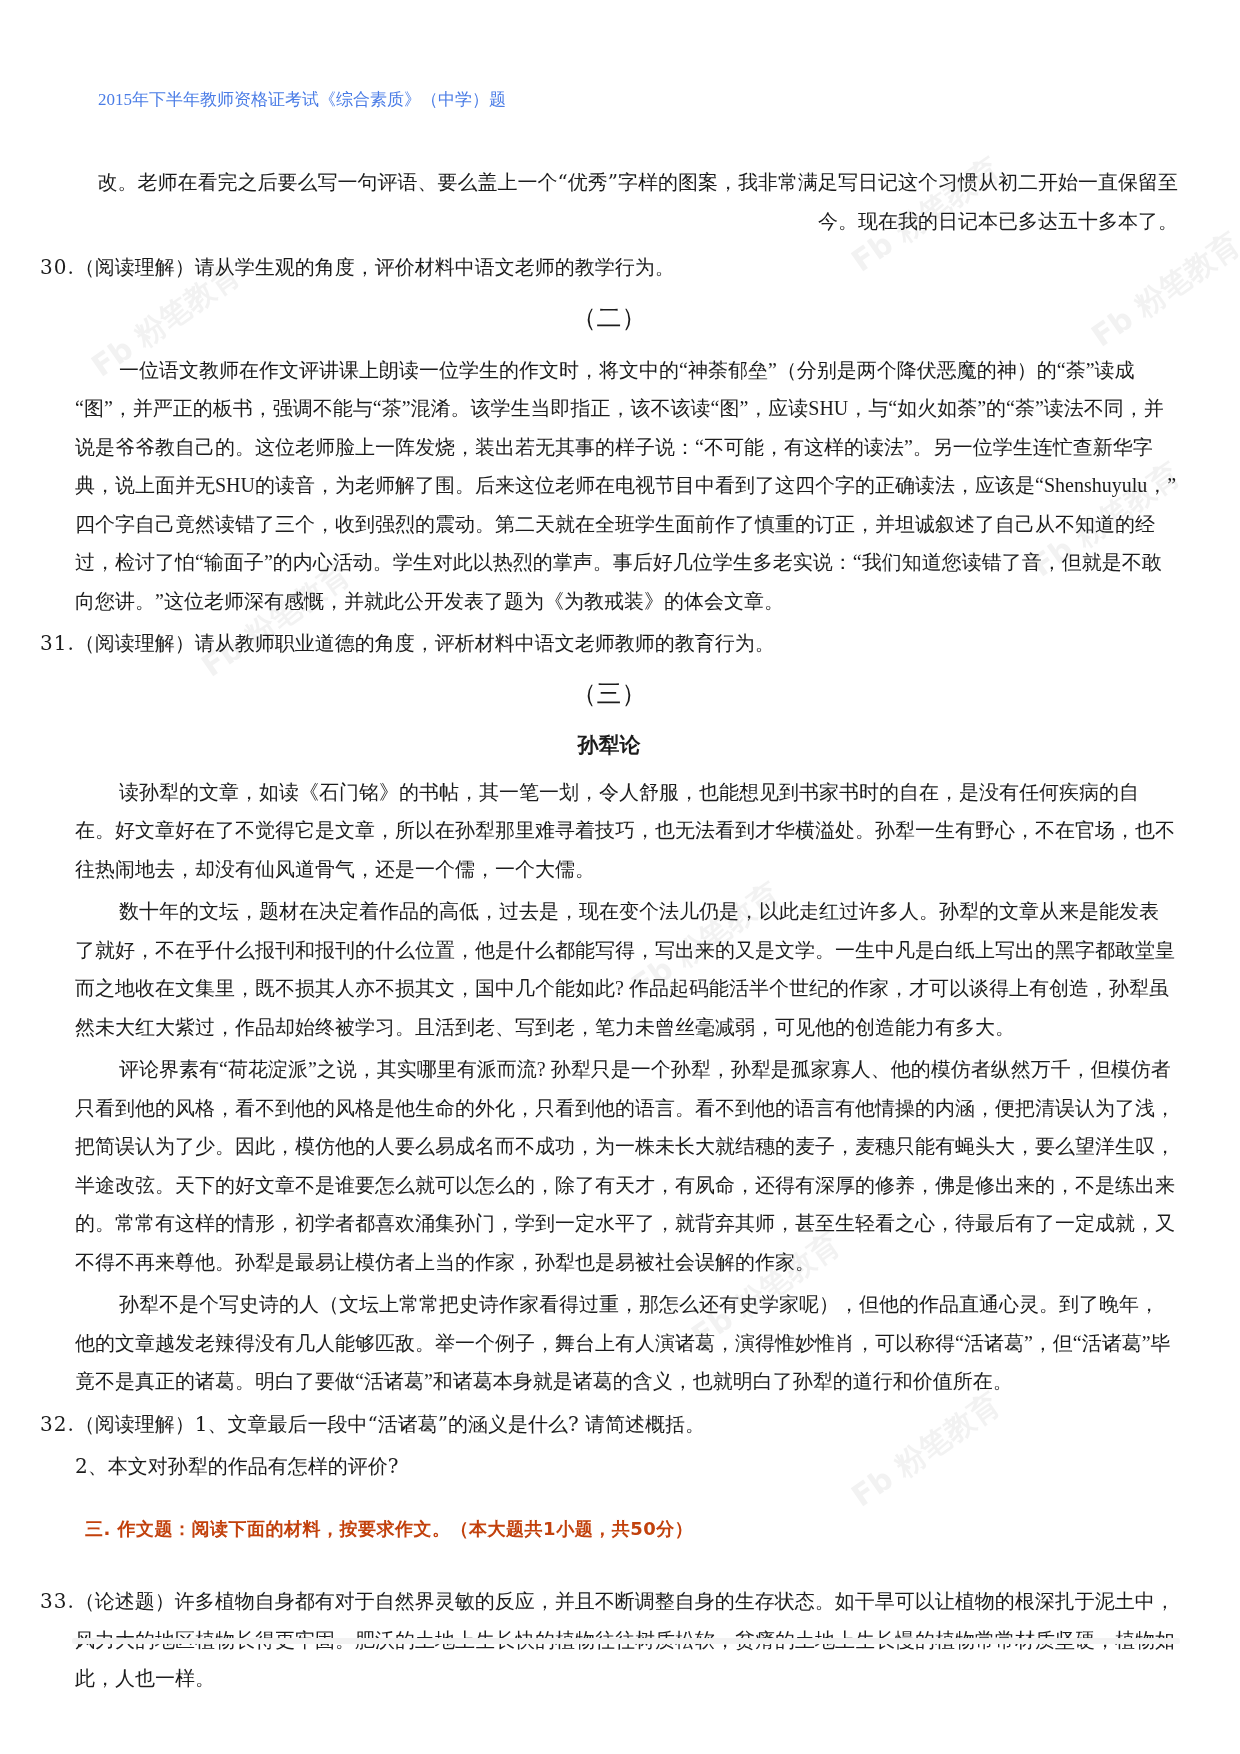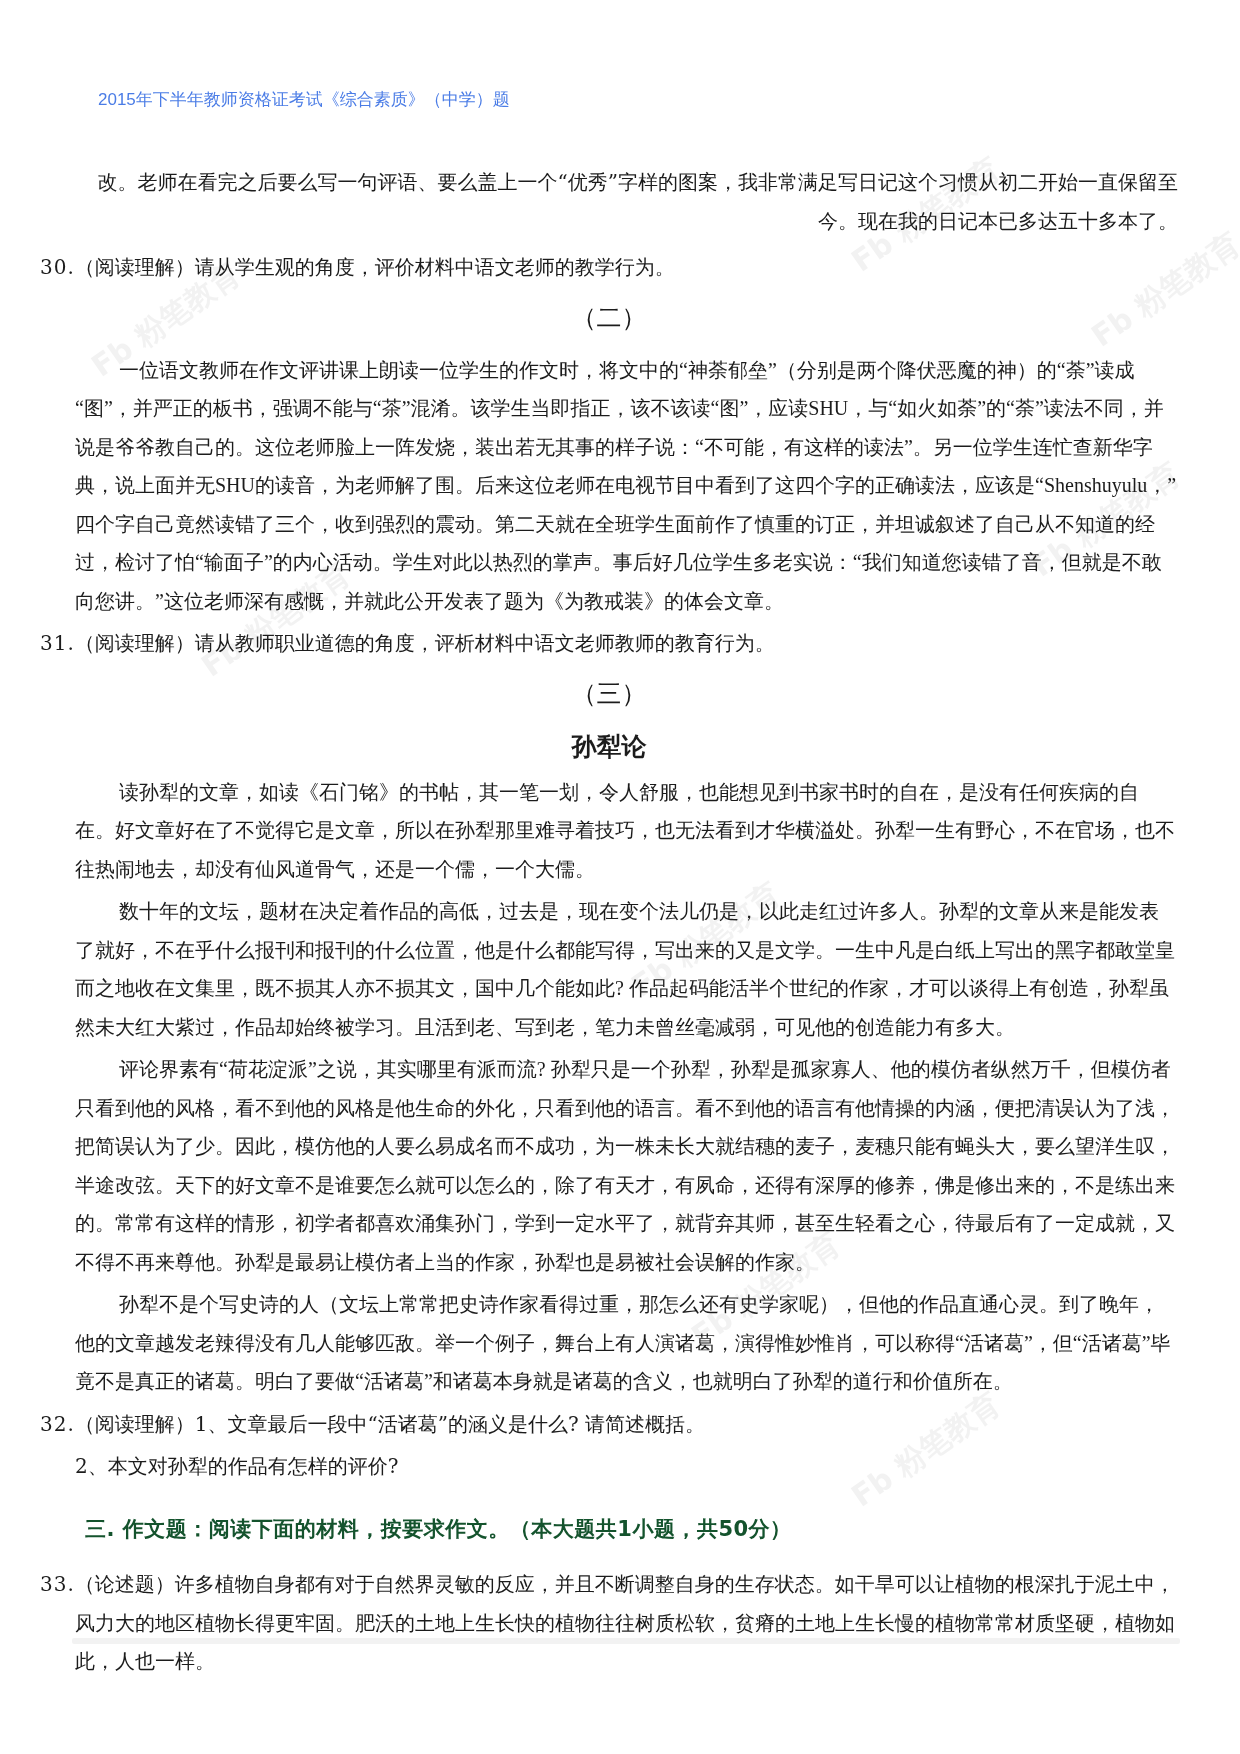--- a/index.html
+++ b/index.html
@@ -13,21 +13,21 @@
     overflow: hidden;
   }
   .page {
     position: relative;
     width: 1240px;
     height: 1754px;
     padding: 88px 62px 0 40px;
     z-index: 1;
   }
   .doc-title {
-    font-family: Liberation Sans, sans-serif;
+    font-family: Liberation Serif, serif;
     color: #4a7ce6;
     font-size: 17px;
     margin-left: 58px;
     margin-bottom: 52px;
     text-decoration: none;
     display: inline-block;
     cursor: pointer;
   }
   .body-text {
     font-size: 20px;
@@ -53,37 +53,38 @@
   
   .roman-heading {
     text-align: center;
     font-size: 25px;
     line-height: 46px;
     margin: 8px 0 10px 0;
     font-weight: 400;
   }
   .essay-title {
     text-align: center;
-    font-size: 25px;
+    font-size: 21px;
     line-height: 40px;
     margin: 2px 0 6px 0;
+    font-family: Liberation Mono, monospace;
   }
   
   .para {
     margin-left: 35px;
     text-indent: 2.2em;
     margin-bottom: 4px;
     font-family: Liberation Serif, serif;
   }
   .section-heading {
     font-family: "DejaVu Sans", "Liberation Sans", sans-serif;
     font-weight: 700;
-    color: #14532d;
-    font-size: 21px;
-    margin: 24px 0 17px 45px;
+    color: #c2410c;
+    font-size: 18px;
+    margin: 24px 0 34px 45px;
     letter-spacing: 0.5px;
   }
   .bottom-divider {
     position: absolute;
     left: 72px;
     right: 60px;
     top: 1638px;
     height: 6px;
     background: #f2f2f2;
     border-radius: 2px;

